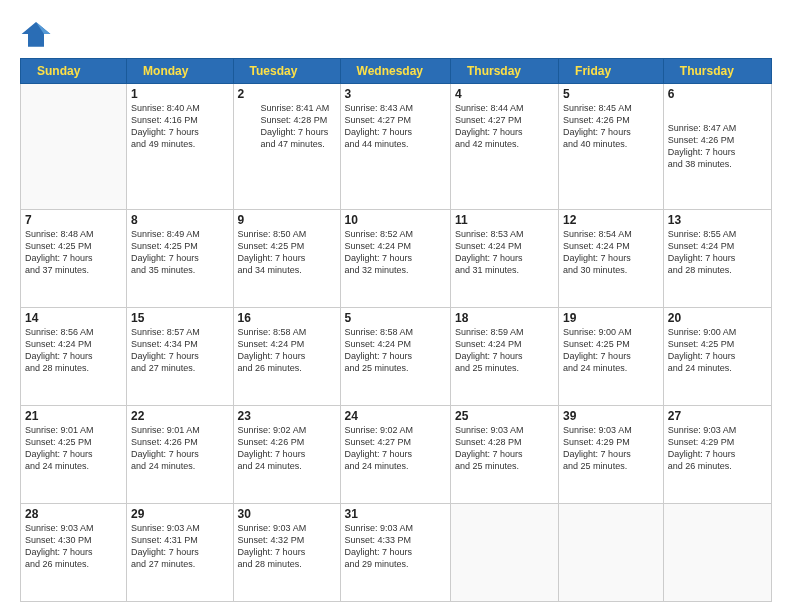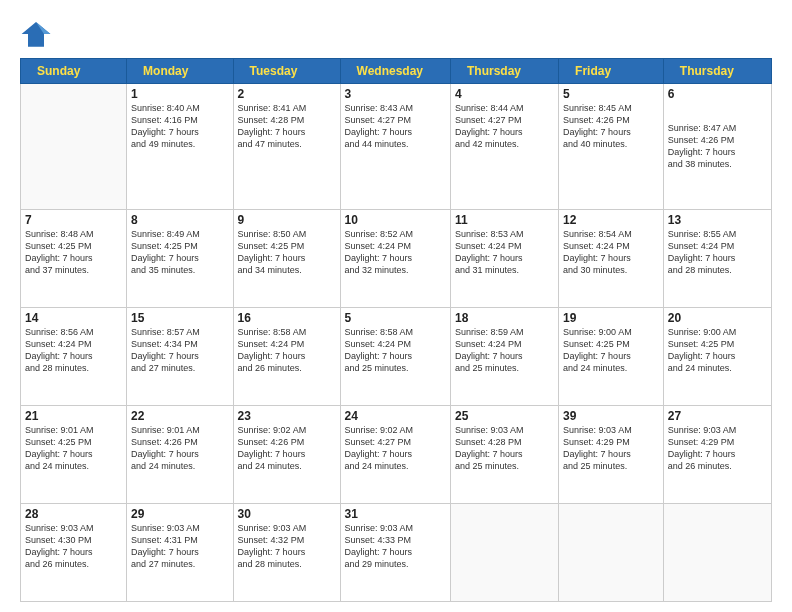--- a/index.html
+++ b/index.html
@@ -138,21 +138,21 @@
           <td class="empty"></td>
           <td>
             <span class="day-num">1</span>
             <div class="cell-info" style="white-space: pre-line;">Sunrise: 8:40 AM
 Sunset: 4:16 PM
 Daylight: 7 hours
 and 49 minutes.</div>
           </td>
           <td>
             <span class="day-num">2</span>
-            <div class="cell-info" style="white-space: pre-line;">Sunrise: 8:41 AM
+            <div class="cell-info" style="white-space: pre-line; margin-left: 23px;">Sunrise: 8:41 AM
 Sunset: 4:28 PM
 Daylight: 7 hours
 and 47 minutes.</div>
           </td>
           <td>
             <span class="day-num">3</span>
             <div class="cell-info" style="white-space: pre-line;">Sunrise: 8:43 AM
 Sunset: 4:27 PM
 Daylight: 7 hours
 and 44 minutes.</div>

